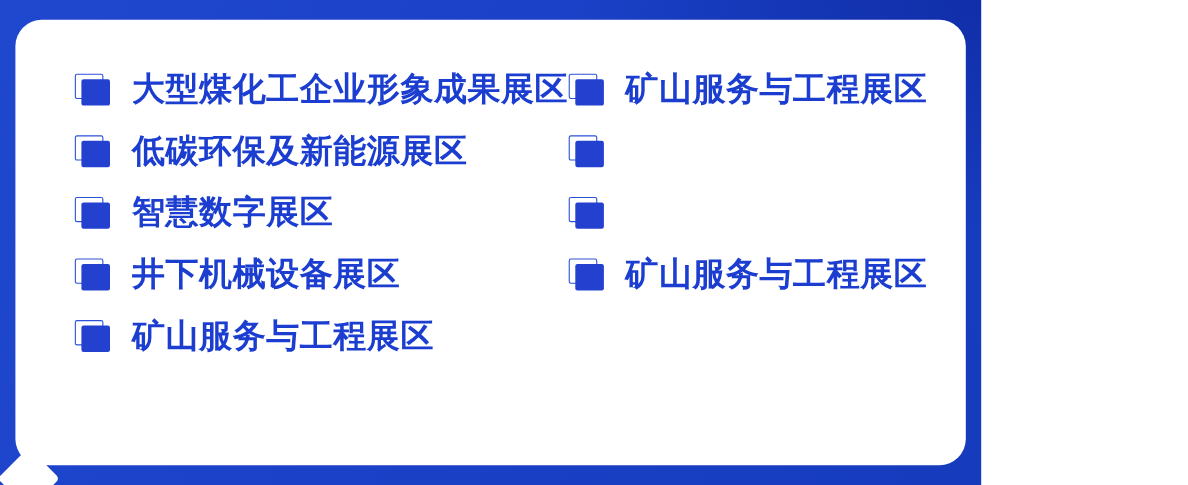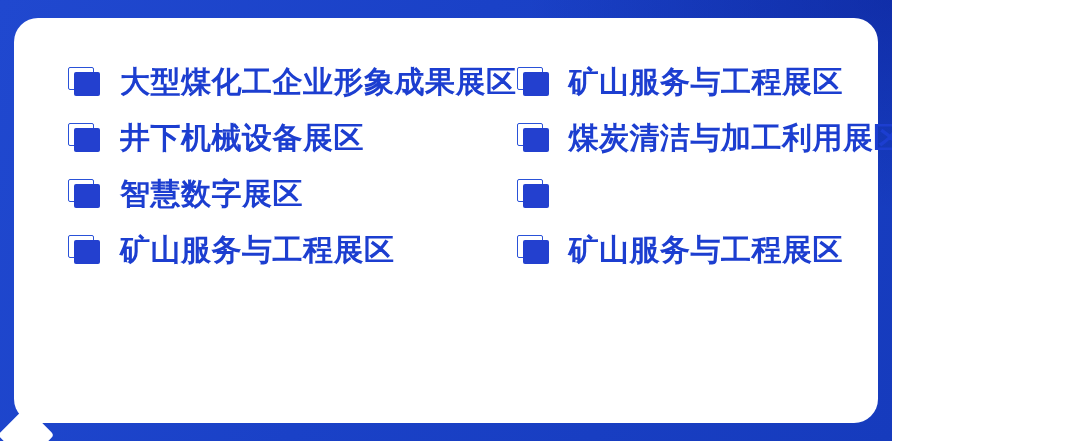--- a/index.html
+++ b/index.html
@@ -142,63 +142,69 @@
 
         <div class="zone-row">
           <span class="bullet">
             <span class="ghost"></span>
               <span class="solid"></span>
           </span>
           <span class="zone-label">大型煤化工企业形象成果展区</span>
         </div>
 
 
+        <div class="zone-row">
+          <span class="bullet">
+            <span class="ghost"></span>
+              <span class="solid"></span>
+          </span>
+          <span class="zone-label">低碳环保及新能源展区</span>
+        </div>
+
+        <div class="zone-row">
+          <span class="bullet">
+            <span class="ghost"></span>
+              <span class="solid"></span>
+          </span>
+          <span class="zone-label">智慧数字展区</span>
+        </div>
 
         <div class="zone-row">
           <span class="bullet">
             <span class="ghost"></span>
               <span class="solid"></span>
           </span>
           <span class="zone-label">井下机械设备展区</span>
         </div>
 
         <div class="zone-row">
           <span class="bullet">
             <span class="ghost"></span>
               <span class="solid"></span>
           </span>
-          <span class="zone-label">智慧数字展区</span>
-        </div>
-
-        <div class="zone-row">
-          <span class="bullet">
-            <span class="ghost"></span>
-              <span class="solid"></span>
-          </span>
           <span class="zone-label">矿山服务与工程展区</span>
         </div>
 
       </div>
 
       <div class="column right">
 
         <div class="zone-row">
           <span class="bullet">
             <span class="ghost"></span>
               <span class="solid"></span>
           </span>
           <span class="zone-label">矿山服务与工程展区</span>
         </div>
 
         <div class="zone-row">
           <span class="bullet">
             <span class="ghost"></span>
               <span class="solid"></span>
           </span>
-          <span class="zone-label">煤炭清洁与加工利用展区</span>
         </div>
 
         <div class="zone-row">
           <span class="bullet">
             <span class="ghost"></span>
               <span class="solid"></span>
           </span>
         </div>
 
         <div class="zone-row">

